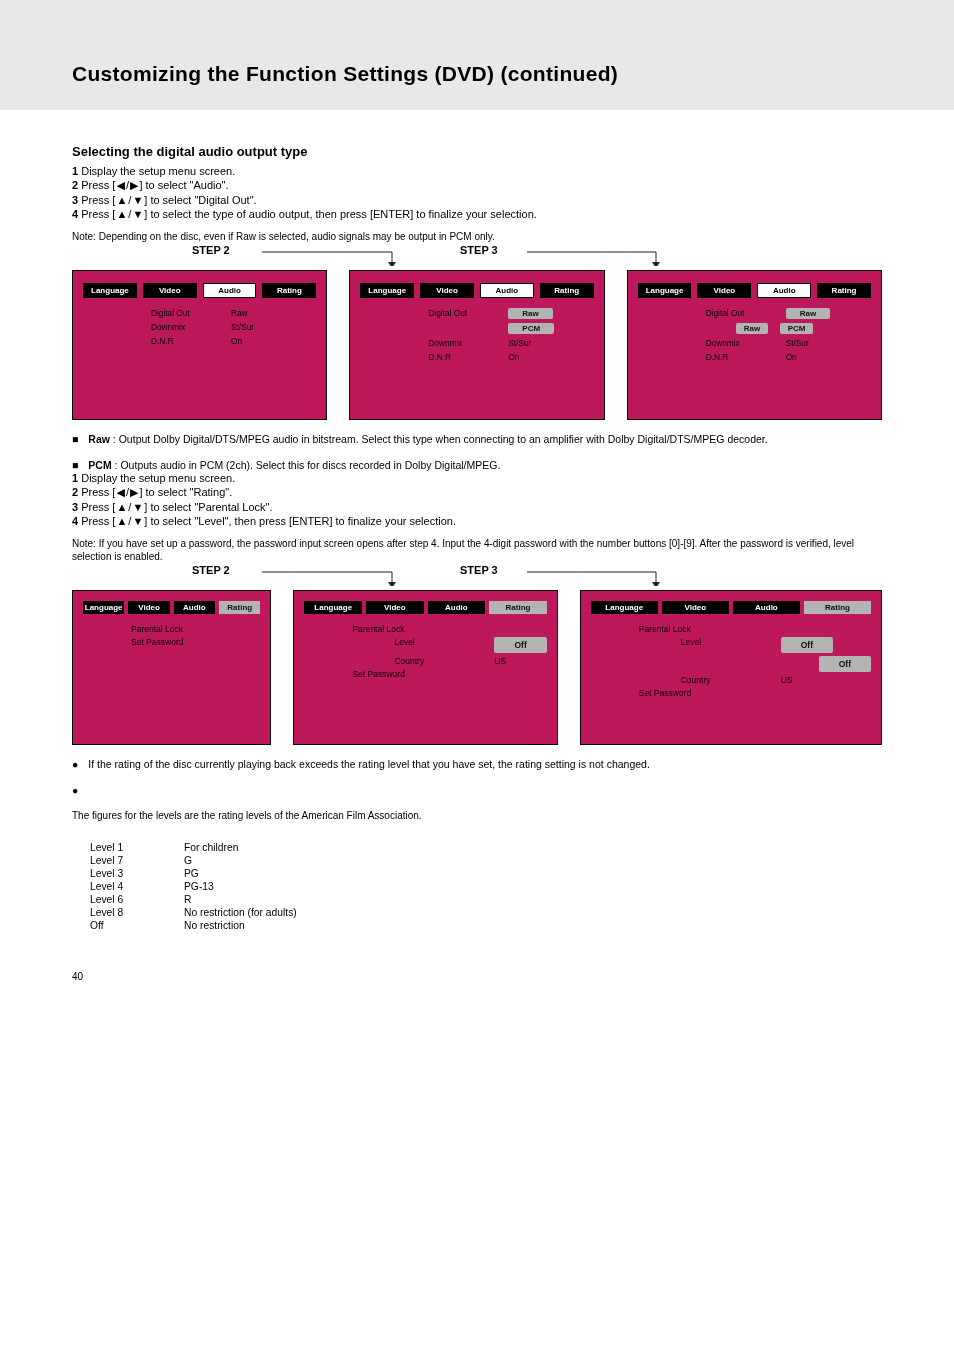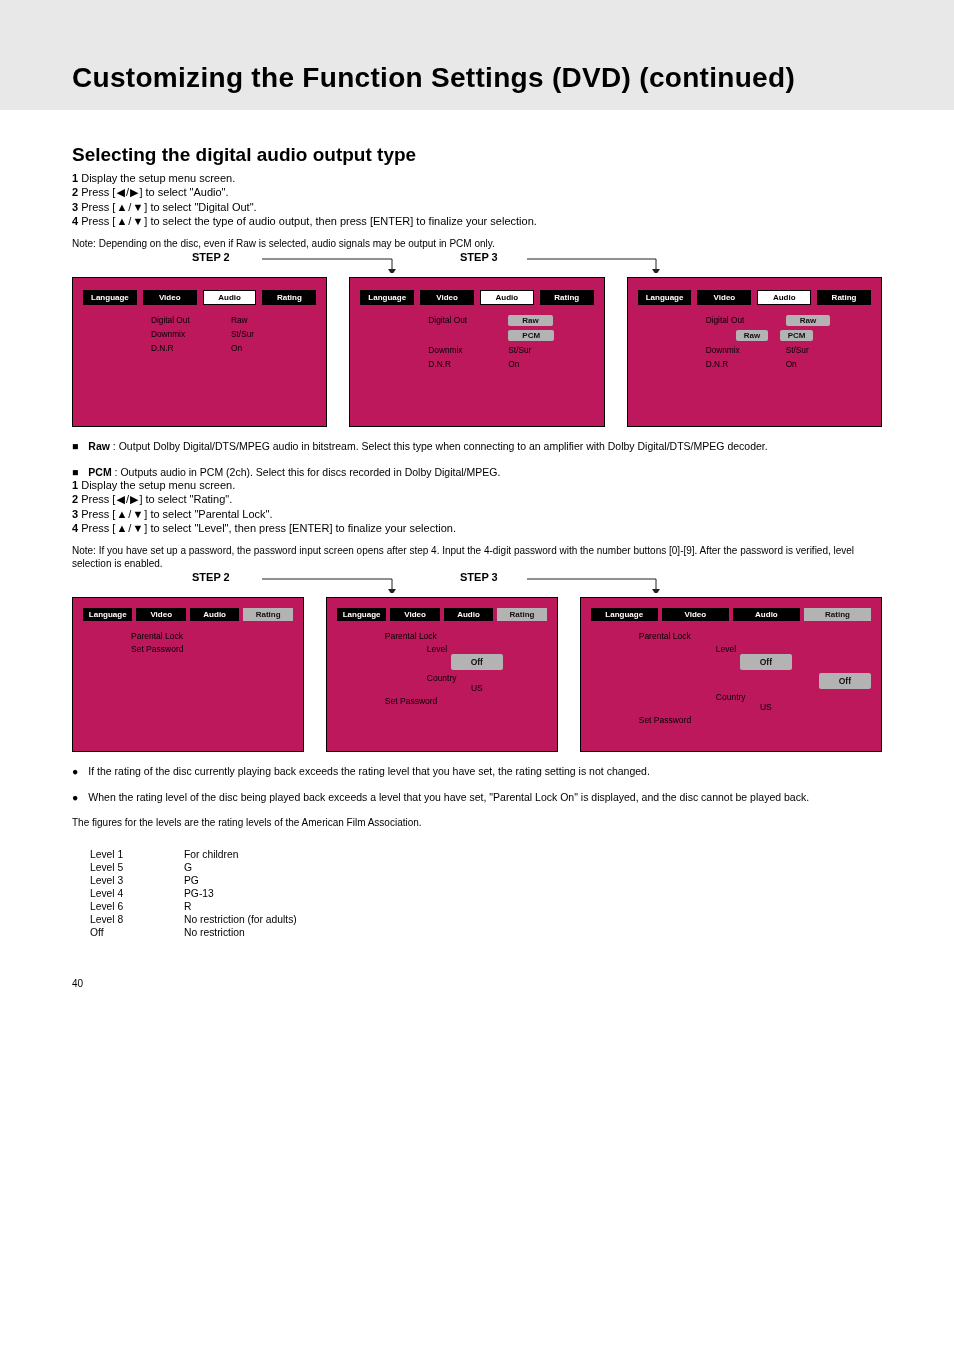--- a/index.html
+++ b/index.html
@@ -13,29 +13,29 @@
   }
   .band {
     background: #e8e8e8;
     height: 110px;
     position: relative;
   }
   .band .title {
     position: absolute;
     left: 72px;
     top: 62px;
-    font-size: 28px;
+    font-size: 21px;
     font-weight: 600;
     letter-spacing: 0.3px;
   }
   .page {
     padding: 0 72px 60px 72px;
   }
   .section-heading {
-    font-size: 19px;
+    font-size: 13px;
     font-weight: 700;
     margin-top: 34px;
     margin-bottom: 6px;
   }
   ol {
     margin: 0 0 10px 0;
     padding-left: 0;
     list-style: none;
     counter-reset: step;
   }
@@ -118,23 +118,23 @@
   .boxB { height: 155px; padding: 10px 10px; font-size:8.5px; }
   .tabbar2 { display:flex; gap:4px; }
   .tab2 {
     flex:1; text-align:center;
     background:#000; color:#fff;
     font-size:8px; font-weight:700;
     padding:2px 0;
   }
   .tab2.active { background:#b3b3b3; color:#111; }
   .ratinglist { margin-top:10px; padding-left:48px; display:flex; flex-direction:column; gap:3px; }
-  .ratinglist .row { display:flex; align-items:center; gap:0; }
+  .ratinglist .row { display:flex; gap:0; }
   .ratinglist .row .lbl { display:inline-block; width:100px; }
-  .subval-inline{ margin-left:22px;flex-direction:column; }
+  .subval-inline{ margin-left:42px; }
 
   .bullet { display:flex; gap:10px; margin-top:12px; font-size:10.5px; line-height:1.35; }
   .bullet .dot { font-weight:700; }
   .tbl { margin-top:19px; padding-left:18px; }
   .tbl .r { display:flex; gap:8px; margin-bottom:2px; font-size:10.3px; }
   .tbl .r .k { width:86px; }
   svg.flow { display:block; }
   .flowwrap{ position:relative; height:18px; }
 </style>
 </head>
@@ -347,32 +347,31 @@
       </div>
     </div>
   </div>
 
   <div class="bullet">
     <div class="dot">●</div>
       <div>If the rating of the disc currently playing back exceeds the rating level that you have set, the rating setting is not changed.</div>
   </div>
   <div class="bullet">
     <div class="dot">●</div>
-      <div>When the rating level of the disc being played back exceeds a level that you have set, "Parental Lock On" is displayed, and the disc cannot be played back.</div>
   </div>
 
   <div class="note" style="margin-top:12px;">The figures for the levels are the rating levels of the American Film Association.</div>
 
   <div class="tbl">
     <div class="r">
         <span class="k">Level 1</span>
         <span>For children</span>
       </div>
     <div class="r">
-        <span class="k">Level 5</span>
+        <span class="k">Level 7</span>
         <span>G</span>
       </div>
     <div class="r">
         <span class="k">Level 3</span>
         <span>PG</span>
       </div>
     <div class="r">
         <span class="k">Level 4</span>
         <span>PG-13</span>
       </div>

